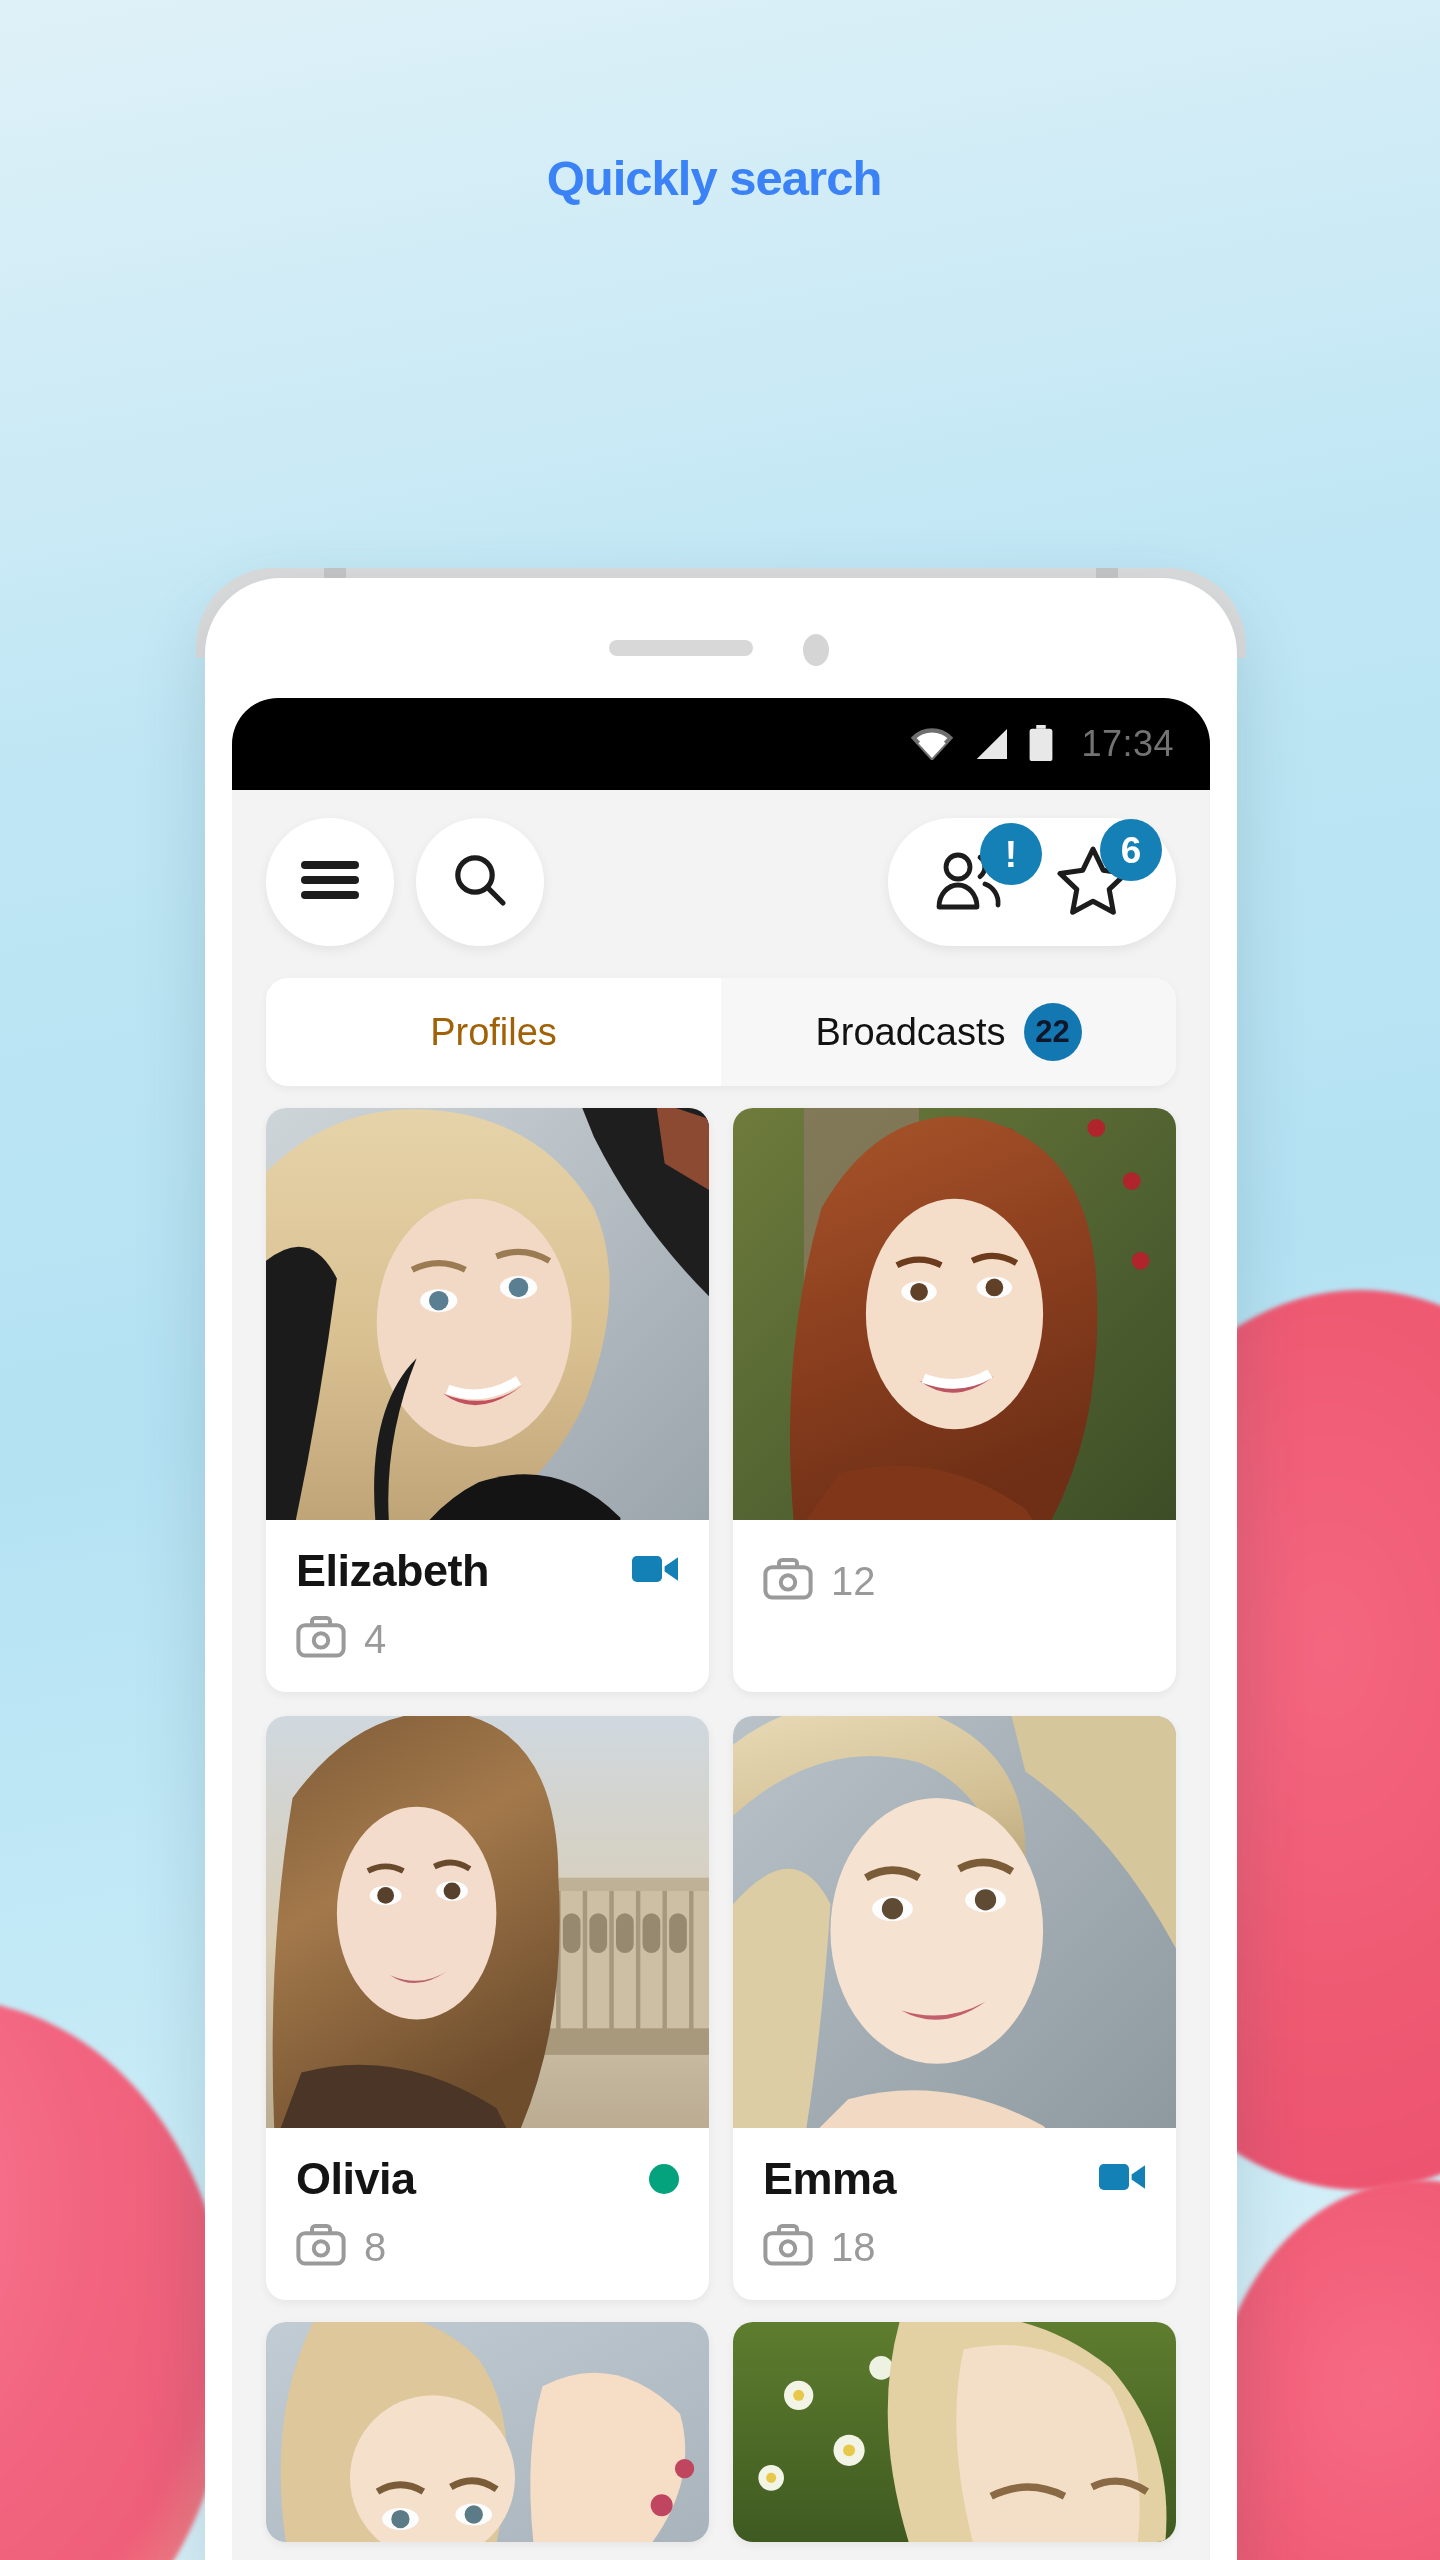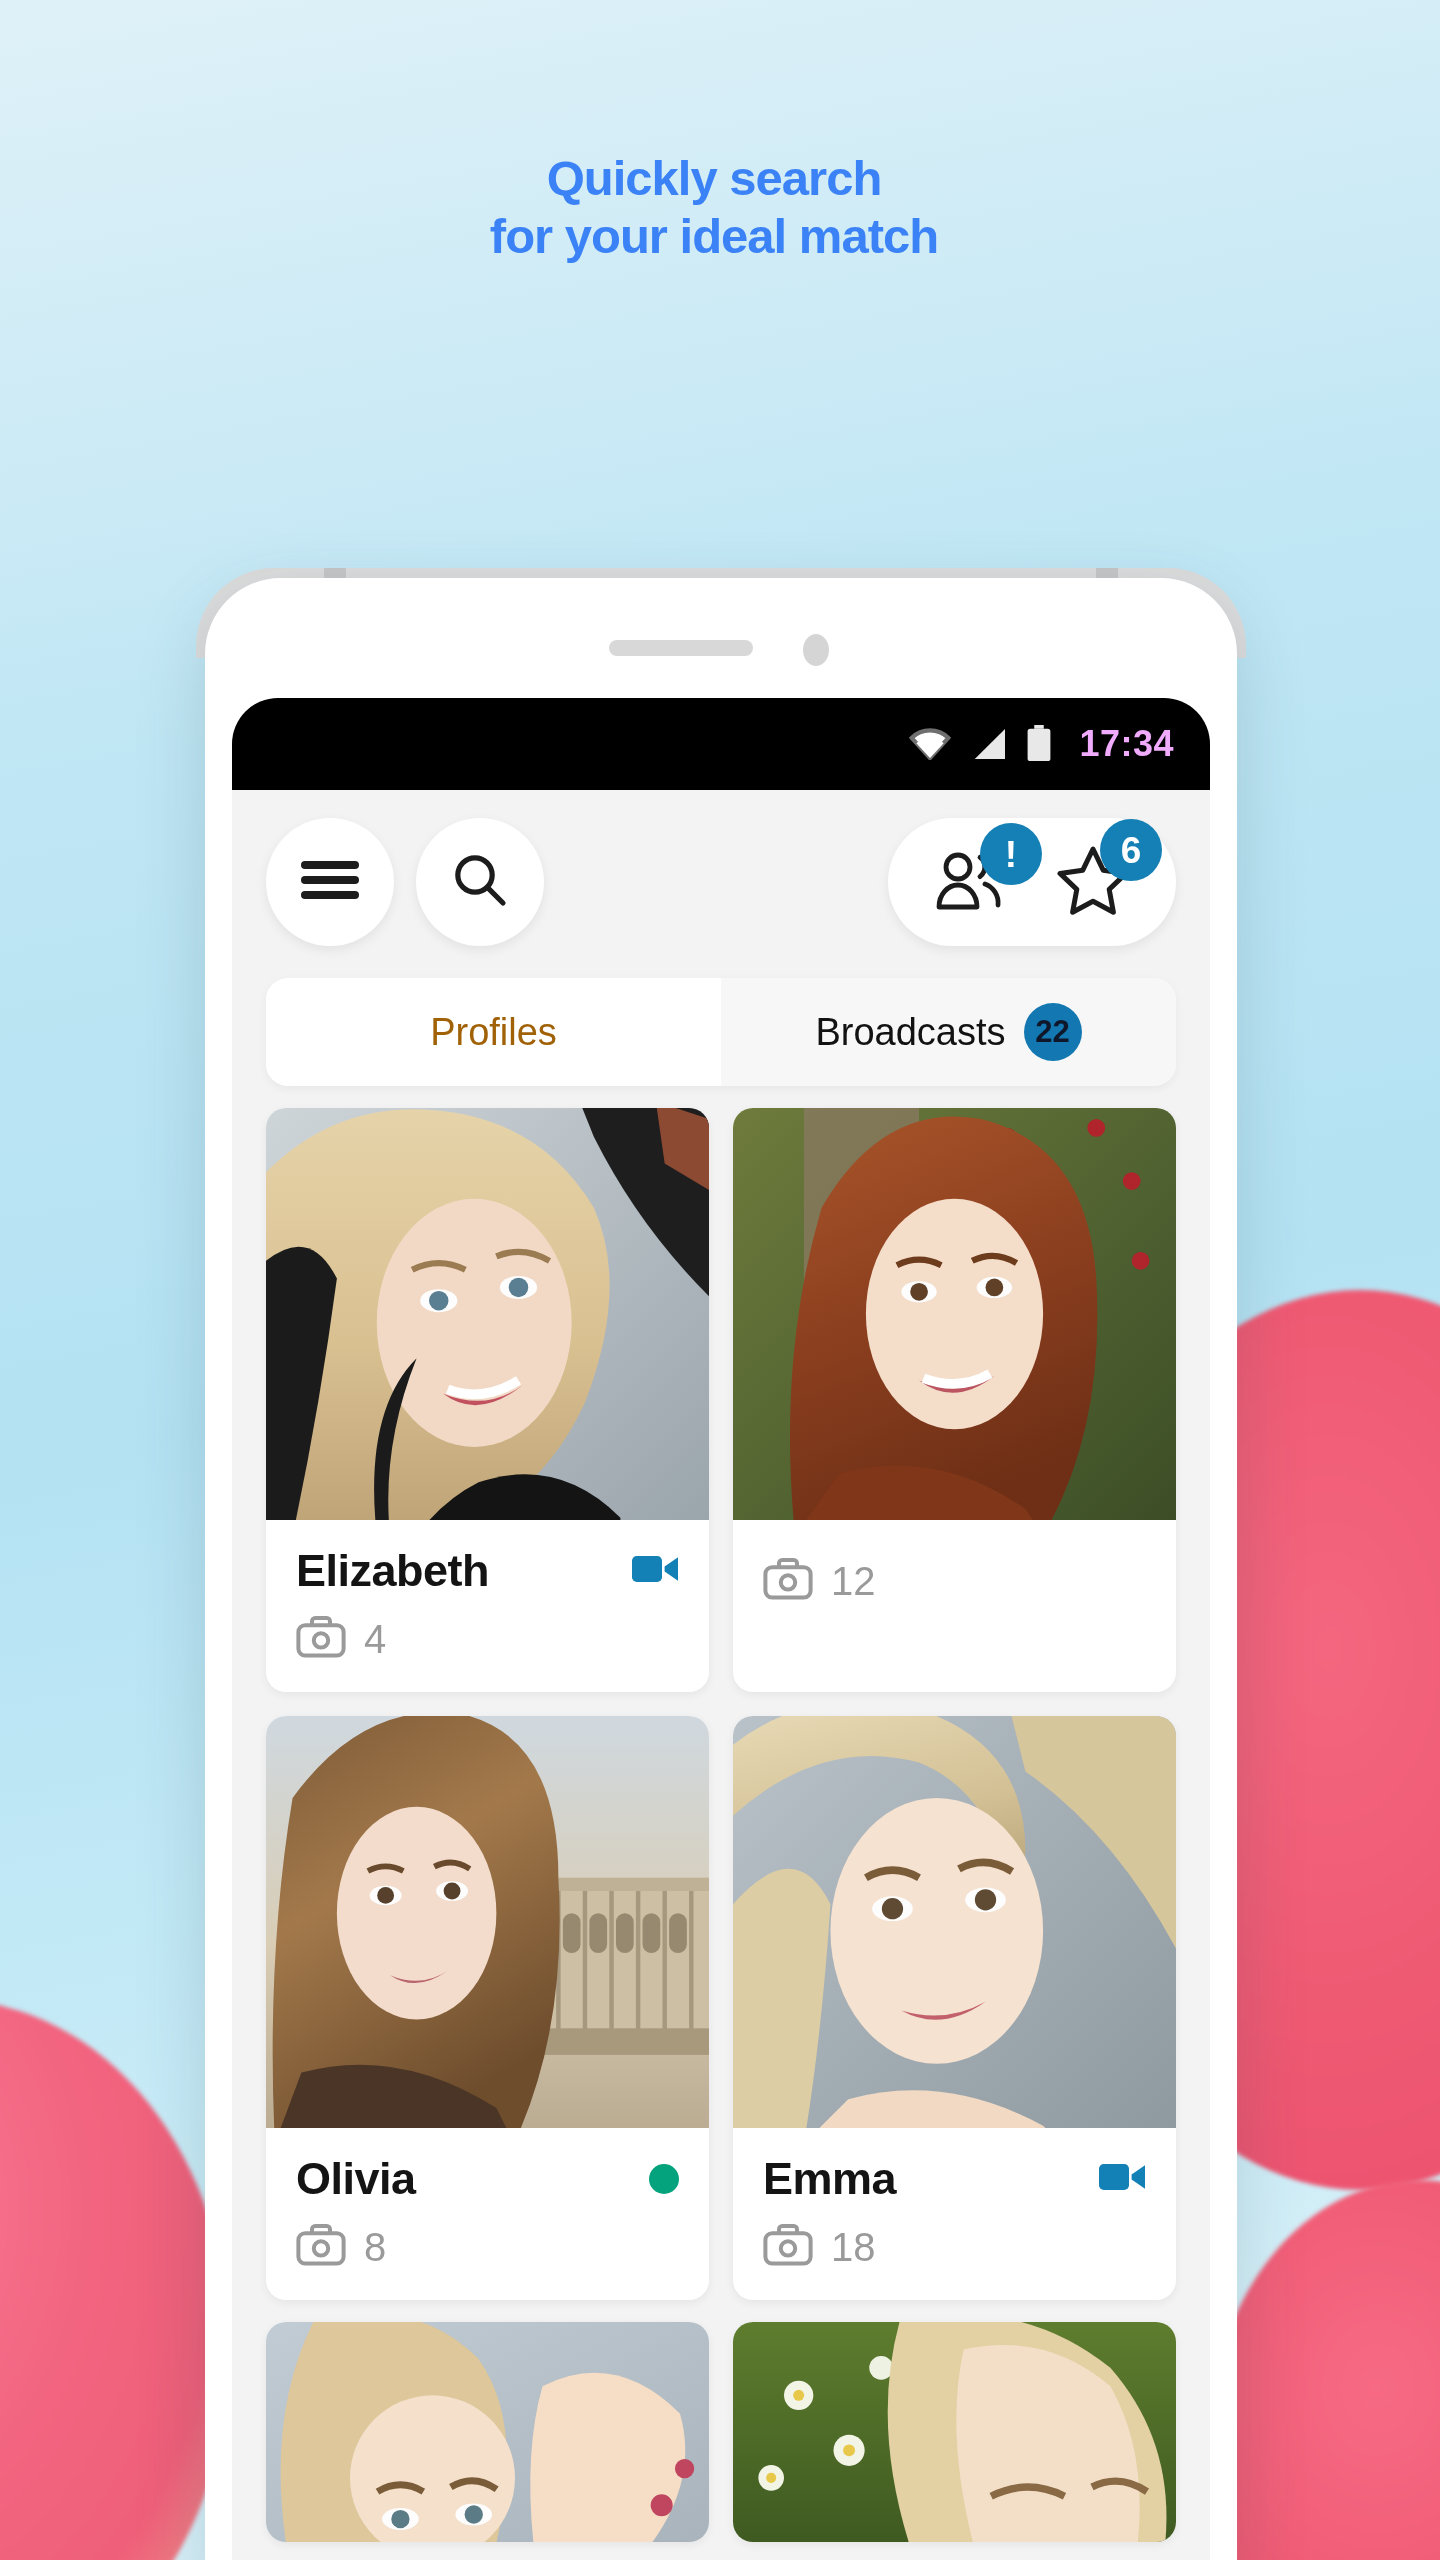--- a/index.html
+++ b/index.html
@@ -154,23 +154,23 @@
     display: flex;
     align-items: center;
     justify-content: flex-end;
     padding-right: 36px;
     gap: 18px;
   }
 
   .sb-icon { display: flex; align-items: center; }
 
   .sb-time {
-    color: #f0abfc;
+    color: #737373;
     font-size: 36px;
-    font-weight: bold;
+    font-weight: normal;
     letter-spacing: 0.5px;
     margin-left: 8px;
   }
 
   
   .app-screen {
     position: absolute;
     left: 27px;
     top: 212px;
     width: 978px;
@@ -344,21 +344,20 @@
 <body>
 
 <div class="bg-layer">
   <div class="blob blob-left"></div>
   <div class="blob blob-right"></div>
   <div class="blob blob-right-2"></div>
 </div>
 
 <div class="headline">
   <span class="headline-line">Quickly search</span>
-  <span class="headline-line">for your ideal match</span>
 </div>
 
 <div class="phone-edge">
   <div class="edge-nub left"></div>
   <div class="edge-nub right"></div>
 </div>
 
 <div class="phone-shell">
 
   <div class="speaker-grille"></div>

